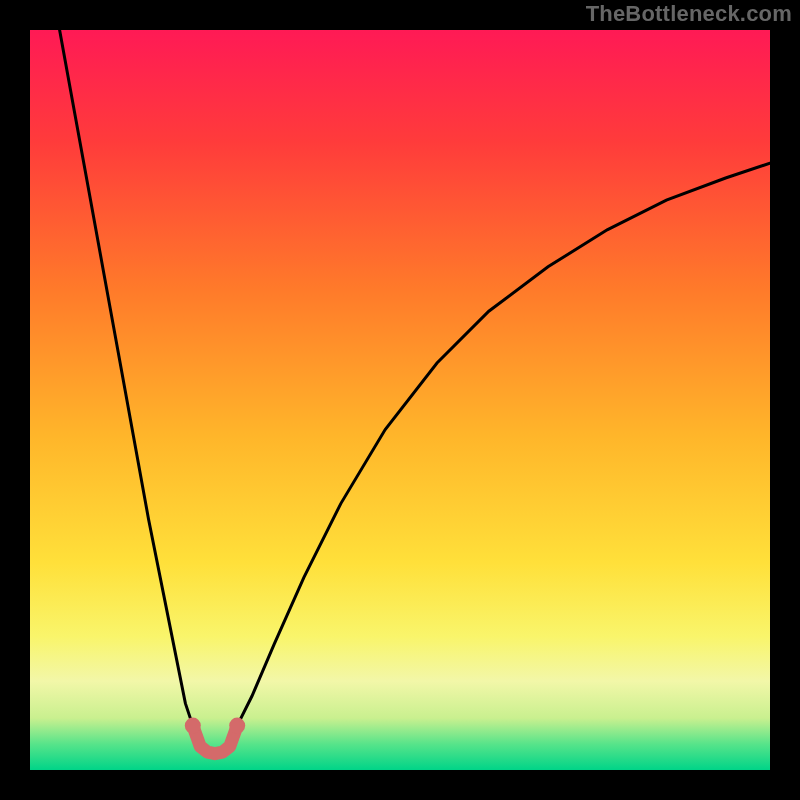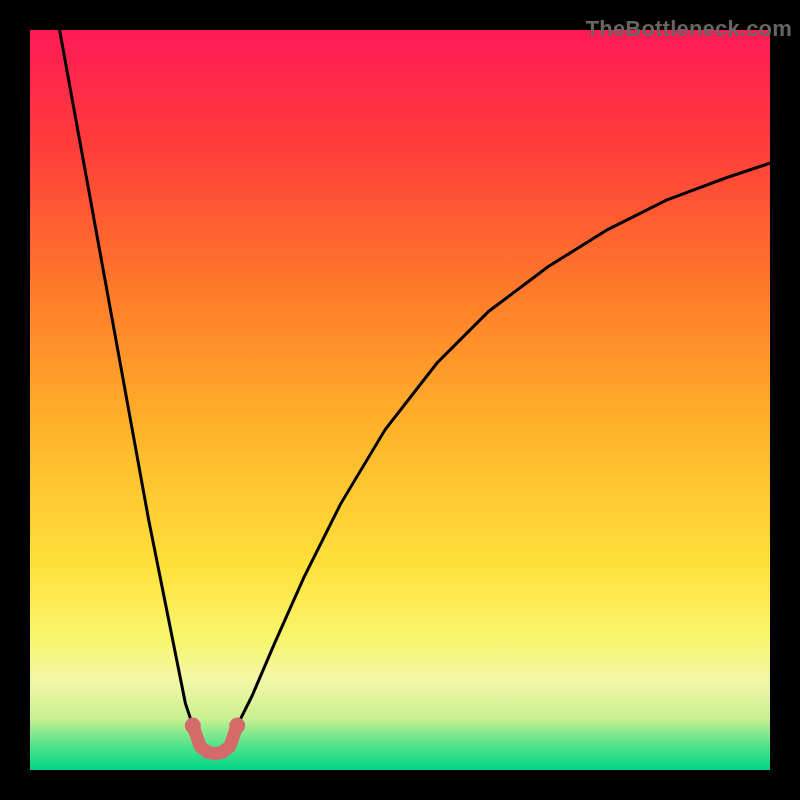--- a/index.html
+++ b/index.html
@@ -9,21 +9,21 @@
     font-family: Arial, Helvetica, sans-serif;
   }
   .canvas {
     width: 800px;
     height: 800px;
     position: relative;
     background: #000;
   }
   .watermark {
     position: absolute;
-    top: 16px;
+    top: 1px;
     right: 8px;
     color: #666;
     font-size: 22px;
     font-weight: bold;
     z-index: 20;
     letter-spacing: 0.2px;
   }
   .plot-wrap {
     position: absolute;
     left: 30px;

